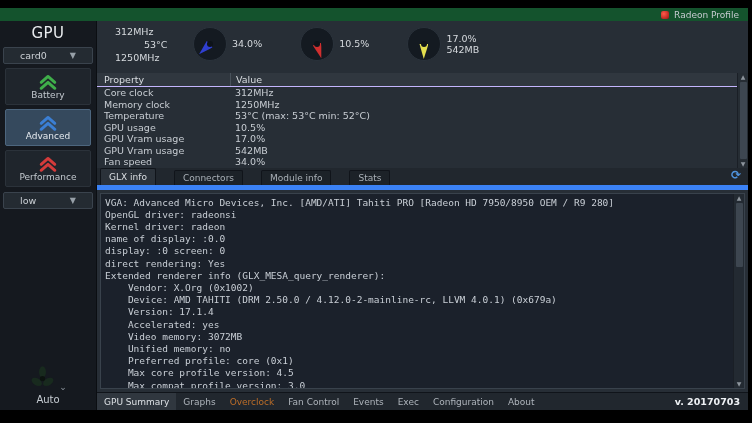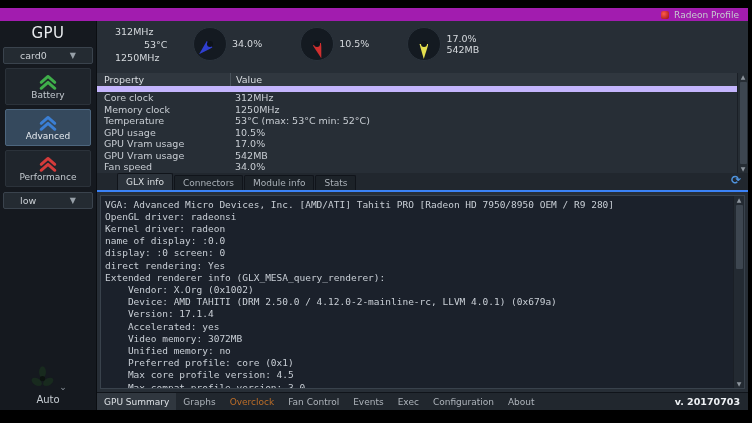--- a/index.html
+++ b/index.html
@@ -1,19 +1,19 @@
 <!DOCTYPE html>
 <html><head>
 <meta charset="utf-8">
 <style>
   html,body{margin:0;padding:0;background:#000;}
   .screen{position:relative;width:752px;height:423px;background:#000;overflow:hidden;
           font-family:"DejaVu Sans",sans-serif;-webkit-font-smoothing:antialiased;}
   
-  .titlebar{position:absolute;top:8px;left:0;right:4px;height:13px;background:#a21caf;
+  .titlebar{position:absolute;top:8px;left:0;right:4px;height:13px;background:#14532d;
             display:flex;justify-content:flex-end;align-items:center;gap:5px;padding-right:9px;box-sizing:border-box;}
   .app-icon{width:8px;height:8px;border-radius:2px;background:radial-gradient(circle at 35% 35%,#ff5a4a,#9c1010);}
   .titlebar-text{font-size:9px;color:#c6cbd0;}
   
   .window{position:absolute;top:21px;left:0;right:4px;bottom:13px;background:#272e36;display:flex;}
   
   .sidebar{width:97px;background:#15191f;border-right:1px solid #0b0e12;display:flex;
            flex-direction:column;align-items:center;box-sizing:border-box;flex:0 0 97px;}
   .gpu-label{font-size:15px;color:#e9ecef;margin-top:3px;letter-spacing:0.5px;}
   .select{width:90px;height:17px;background:#242b32;border:1px solid #3a434d;border-radius:2px;
@@ -38,37 +38,37 @@
   .dial{width:34px;height:34px;border-radius:50%;background:#141a21;border:1px solid #2a323b;
         position:relative;box-sizing:border-box;}
   .needle-wrap{position:absolute;inset:0;}
   .needle{position:absolute;left:50%;top:1px;width:9px;height:15px;margin-left:-4.5px;
           clip-path:polygon(50% 0,0 100%,100% 100%);}
   .hub{position:absolute;left:50%;top:50%;width:6px;height:6px;margin:-3px 0 0 -3px;border-radius:50%;background:#0e1319;}
   .gauge-labels{display:flex;flex-direction:column;font-size:9.5px;color:#d6dade;line-height:11.5px;}
   
   .props{flex:0 0 94px;display:flex;}
   .props-main{flex:1;min-width:0;}
-  .props-header{display:flex;background:#30373f;border-bottom:6px solid #c4b5fd;height:13px;
+  .props-header{display:flex;background:#30373f;border-bottom:1px solid #c4b5fd;height:13px;
                 align-items:center;font-size:9.5px;color:#d9dde1;}
   .col-prop{width:133px;padding-left:7px;box-sizing:border-box;flex:0 0 133px;white-space:nowrap;}
   .col-val{flex:1;padding-left:5px;white-space:nowrap;}
   .props-header .col-val{border-left:1px solid #49525b;height:100%;display:flex;align-items:center;}
   .trow{display:flex;height:11.5px;align-items:center;font-size:9.5px;color:#c8cdd3;}
   
   .scrollbar{width:11px;flex:0 0 11px;background:#262d34;border-left:1px solid #1a1f26;
              display:flex;flex-direction:column;align-items:center;box-sizing:border-box;}
   .sb-arrow{font-size:6px;color:#8d959d;line-height:8px;height:8px;}
   .sb-thumb{width:7px;background:#3d4650;border-radius:1px;margin:1px 0;}
   .sb-thumb.fill{flex:1;}
   .sb-thumb.short{flex:0 0 64px;}
   .sb-space{flex:1;}
   
-  .info-tabs{flex:0 0 16px;background:#21272e;display:flex;align-items:flex-end;padding-left:20px;gap:1px;
-             border-bottom:2px solid #3b82f6;position:relative;}
+  .info-tabs{flex:0 0 16px;background:#21272e;display:flex;align-items:flex-end;padding-left:3px;gap:18px;
+             border-bottom:5px solid #3b82f6;position:relative;}
   .itab{height:14px;padding:0 8px;font-size:9px;color:#a9b0b7;background:#1c2228;
         border:1px solid #10141a;border-bottom:none;display:flex;align-items:center;border-radius:2px 2px 0 0;}
   .itab.selected{background:#2b323a;color:#dbdfe3;height:16px;}
   .refresh-btn{position:absolute;right:4px;top:0;width:16px;height:15px;display:flex;align-items:center;
                justify-content:center;color:#4f93dd;font-size:12px;font-weight:bold;}
   
   .glx{flex:1;display:flex;margin:3px;border:1px solid #39424c;background:#1b212b;min-height:0;}
   .glx-lines{flex:1;min-width:0;padding:3px 0 0 4px;font-family:"DejaVu Sans Mono",monospace;
              font-size:9.5px;line-height:12.2px;color:#c9cfd6;overflow:hidden;}
   .glx-line{white-space:pre;}

